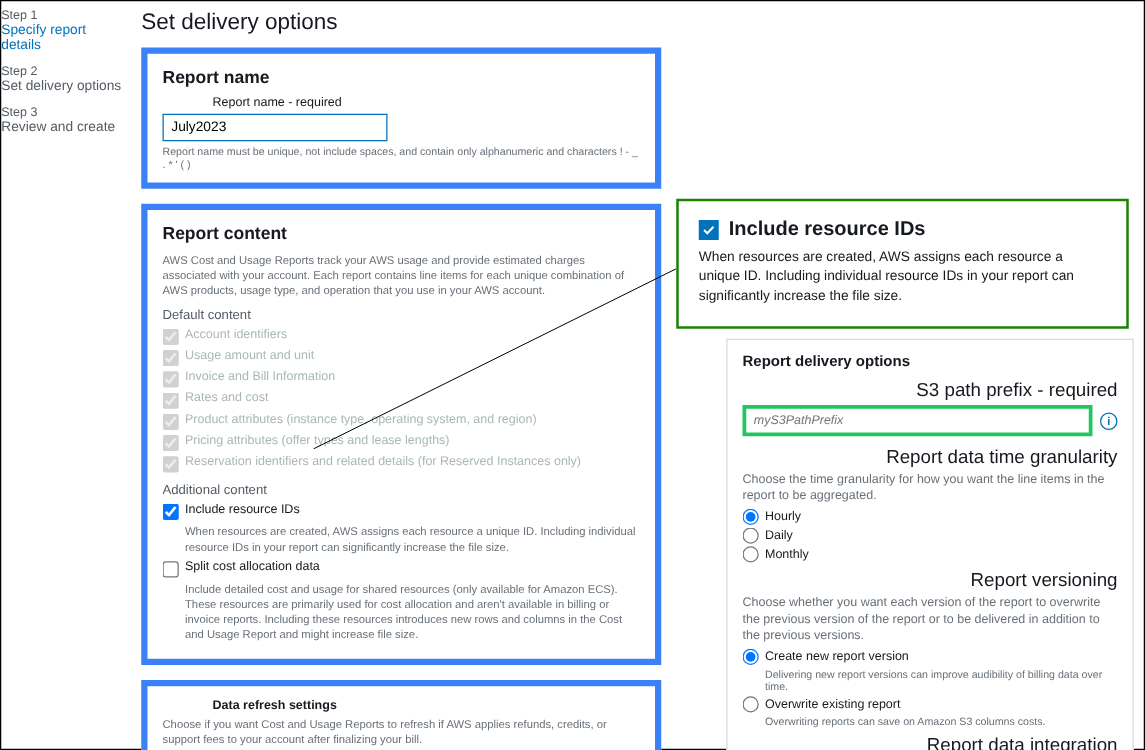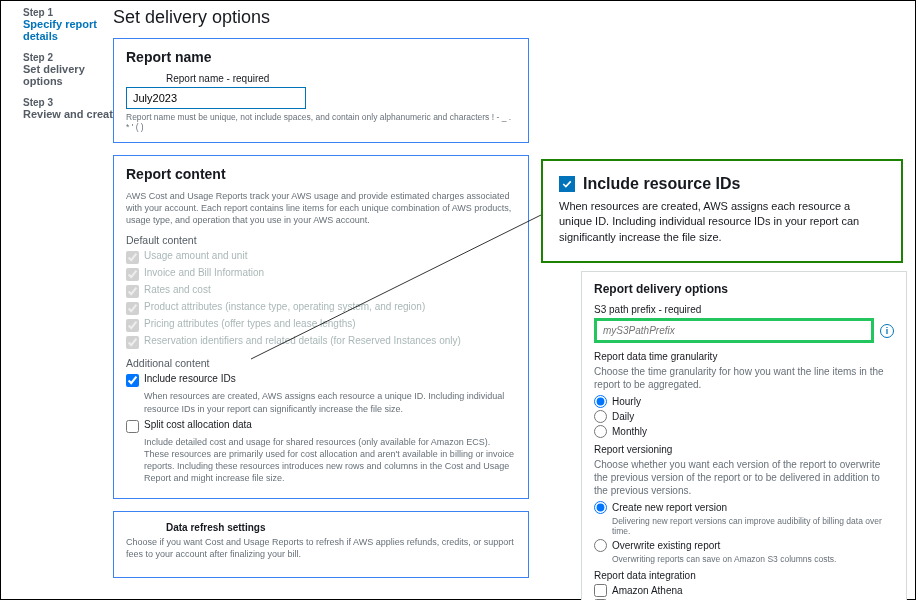--- a/index.html
+++ b/index.html
@@ -1,45 +1,45 @@
 <!DOCTYPE html>
 <html><head>
 <meta charset="utf-8">
 <style>
 * { box-sizing: border-box; margin: 0; padding: 0; }
 body { font-family: "Amazon Ember", "Helvetica Neue", Arial, sans-serif; font-size: 12px; color: #16191f; background: #fff; width: 916px; height: 600px; overflow: hidden; position: relative; }
 .outer { border: 1px solid #000; width: 916px; height: 600px; position: relative; }
-.sidebar { position: absolute; left: 22px; top: 6px; width: 100px; font-weight: bold; }
+.sidebar { position: absolute; left: 0; top: 6px; width: 100px; }
 .step { margin-bottom: 10px; }
 .step-label { font-size: 10px; color: #545b64; }
 .step-name { font-size: 11px; color: #545b64; }
 .step-name.active { color: #0073bb; }
 .main { position: absolute; left: 112px; top: 6px; width: 416px; }
 h1 { font-size: 18px; font-weight: 400; margin-bottom: 10px; }
-.panel { border: 1px solid #3b82f6; padding: 10px 12px; margin-bottom: 12px; background: #fff; }
+.panel { border: 5px solid #3b82f6; padding: 10px 12px; margin-bottom: 12px; background: #fff; }
 .panel-title { font-size: 14px; font-weight: 700; margin-bottom: 8px; }
 .panel-desc { font-size: 9px; color: #687078; line-height: 1.35; margin-bottom: 6px; }
 .field-label { font-size: 10px; color: #16191f; margin-bottom: 3px; margin-left: 40px; }
 .text-input { width: 180px; padding: 4px 6px; border: 1px solid #0073bb; font-size: 11px; }
 .help-text { font-size: 8.5px; color: #687078; margin-top: 3px; }
 .subhead { font-size: 10.5px; color: #545b64; margin: 8px 0 4px; }
 .chk-row { display: flex; align-items: flex-start; gap: 5px; margin-bottom: 3px; }
 .chk-row input[type=checkbox] { margin-top: 1px; }
 .chk-row.disabled { color: #aab7b8; }
 .chk-label { font-size: 10px; }
 .chk-desc { font-size: 9px; color: #687078; margin-left: 18px; line-height: 1.35; margin-bottom: 4px; }
 .callout { position: absolute; left: 540px; top: 158px; width: 362px; border: 2px solid #1d8102; background: #fff; padding: 14px 16px 16px; }
 .callout-head { display: flex; align-items: center; gap: 8px; margin-bottom: 6px; }
 .callout-chk { width: 16px; height: 16px; background: #0073bb; display: flex; align-items: center; justify-content: center; }
 .callout-chk svg { width: 12px; height: 12px; }
 .callout-title { font-size: 16px; font-weight: 700; }
 .callout-desc { font-size: 11px; color: #16191f; line-height: 1.4; }
 .rightpanel { position: absolute; left: 580px; top: 270px; width: 326px; border: 1px solid #d5dbdb; padding: 10px 12px; background: #fff; }
 .rp-title { font-size: 12px; font-weight: 700; margin-bottom: 8px; }
-.rp-field-label { font-size: 10px; margin-bottom: 3px; }
+.rp-field-label { font-size: 15px; margin-bottom: 3px; text-align: right; }
 .rp-input-row { display: flex; align-items: center; gap: 6px; margin-bottom: 8px; }
 .rp-input { flex: 1; padding: 4px 6px; border: 3px solid #22c55e; font-size: 10px; font-style: italic; color: #879196; }
 .info-icon { width: 14px; height: 14px; border-radius: 50%; border: 1.5px solid #0073bb; color: #0073bb; font-size: 9px; font-weight: 700; display: flex; align-items: center; justify-content: center; }
 .rp-sub { font-size: 10px; color: #687078; line-height: 1.3; margin-bottom: 4px; }
 .radio-row, .chk-row2 { display: flex; align-items: center; gap: 5px; margin-bottom: 2px; font-size: 10px; }
 .radio-row input, .chk-row2 input { margin: 0; }
 .radio-desc { font-size: 8.5px; color: #687078; margin-left: 18px; margin-bottom: 3px; }
 .section { margin-bottom: 6px; }
 .connector { position: absolute; pointer-events: none; }
 </style>
@@ -74,20 +74,24 @@
     </div>
 
     <div class="panel">
       <div class="panel-title">Report content</div>
       <div class="panel-desc">AWS Cost and Usage Reports track your AWS usage and provide estimated charges associated with your account. Each report contains line items for each unique combination of AWS products, usage type, and operation that you use in your AWS account.</div>
 
       <div class="subhead">Default content</div>
       <div id="default-list">
           <div class="chk-row disabled">
             <input type="checkbox" disabled="" checked="" style="">
+            <span class="chk-label">Account identifiers</span>
+          </div>
+          <div class="chk-row disabled">
+            <input type="checkbox" disabled="" checked="" style="">
             <span class="chk-label">Usage amount and unit</span>
           </div>
           <div class="chk-row disabled">
             <input type="checkbox" disabled="" checked="" style="">
             <span class="chk-label">Invoice and Bill Information</span>
           </div>
           <div class="chk-row disabled">
             <input type="checkbox" disabled="" checked="" style="">
             <span class="chk-label">Rates and cost</span>
           </div>

